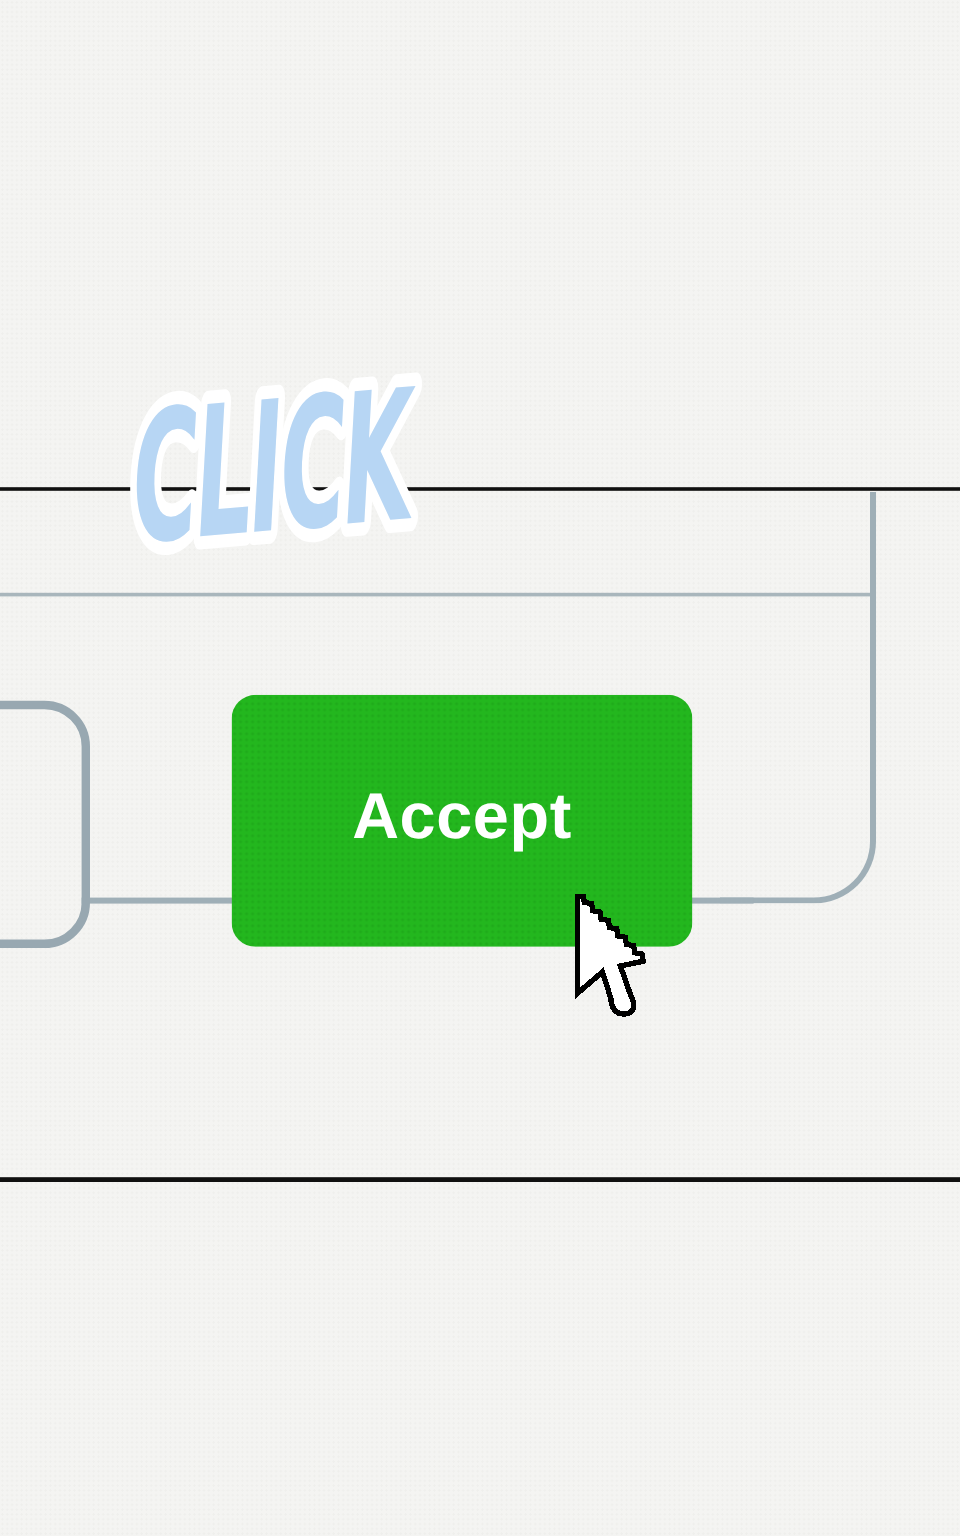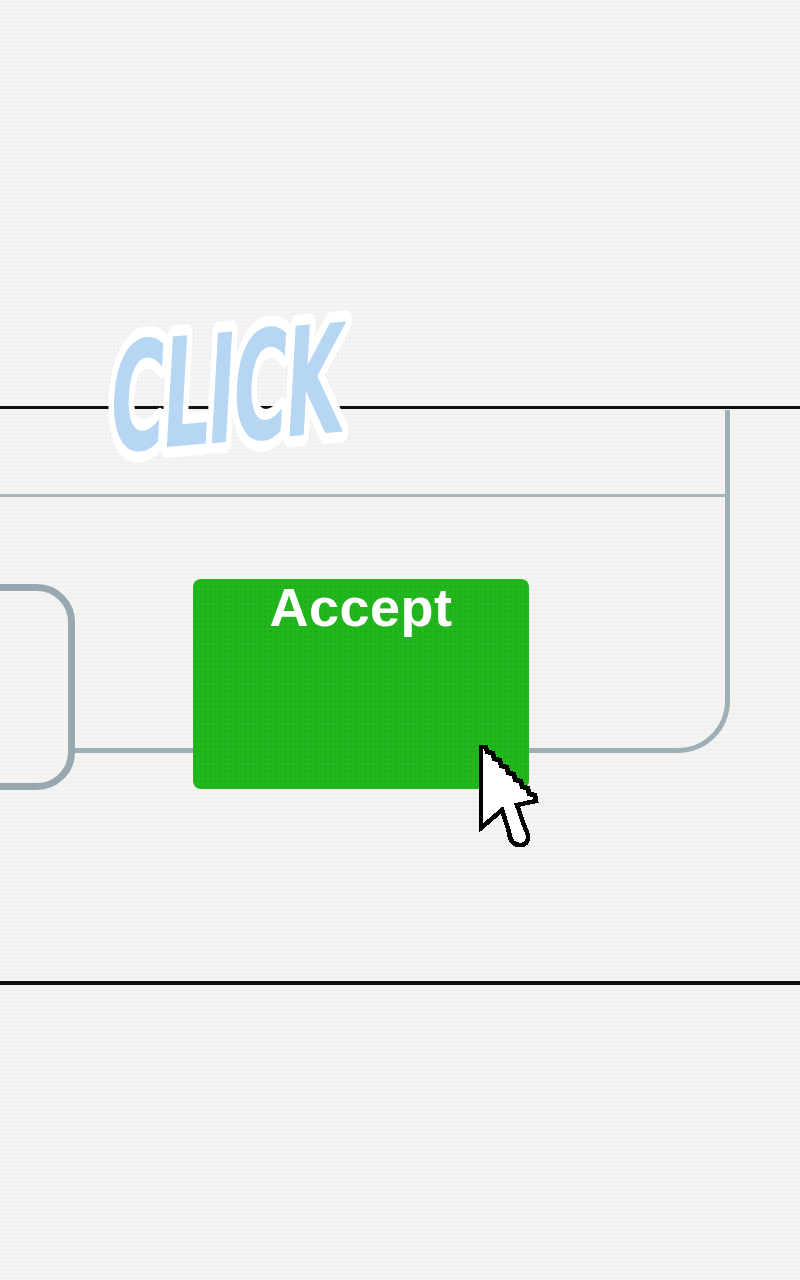--- a/index.html
+++ b/index.html
@@ -48,26 +48,27 @@
     width: 123px; height: 206px;
     box-sizing: border-box;
     border: 7px solid #98a8b1;
     border-radius: 38px;
     background: transparent;
     z-index: 1;
   }
   .accept-button {
     position: absolute;
     left: 193px; top: 579px;
-    width: 336px; height: 210px;
-    border-radius: 8px;
+    width: 384px; height: 210px;
+    border-radius: 20px;
     background-color: #23b71e;
     background-image: radial-gradient(rgba(0,70,0,0.10) 1.2px, transparent 1.4px);
     background-size: 5px 5px;
     display: flex;
+    align-items: center;
     justify-content: center;
     z-index: 3;
     border: none;
     cursor: pointer;
   }
   .accept-label {
     color: #ffffff;
     font-size: 54px;
     font-weight: 600;
     letter-spacing: 0.5px;

